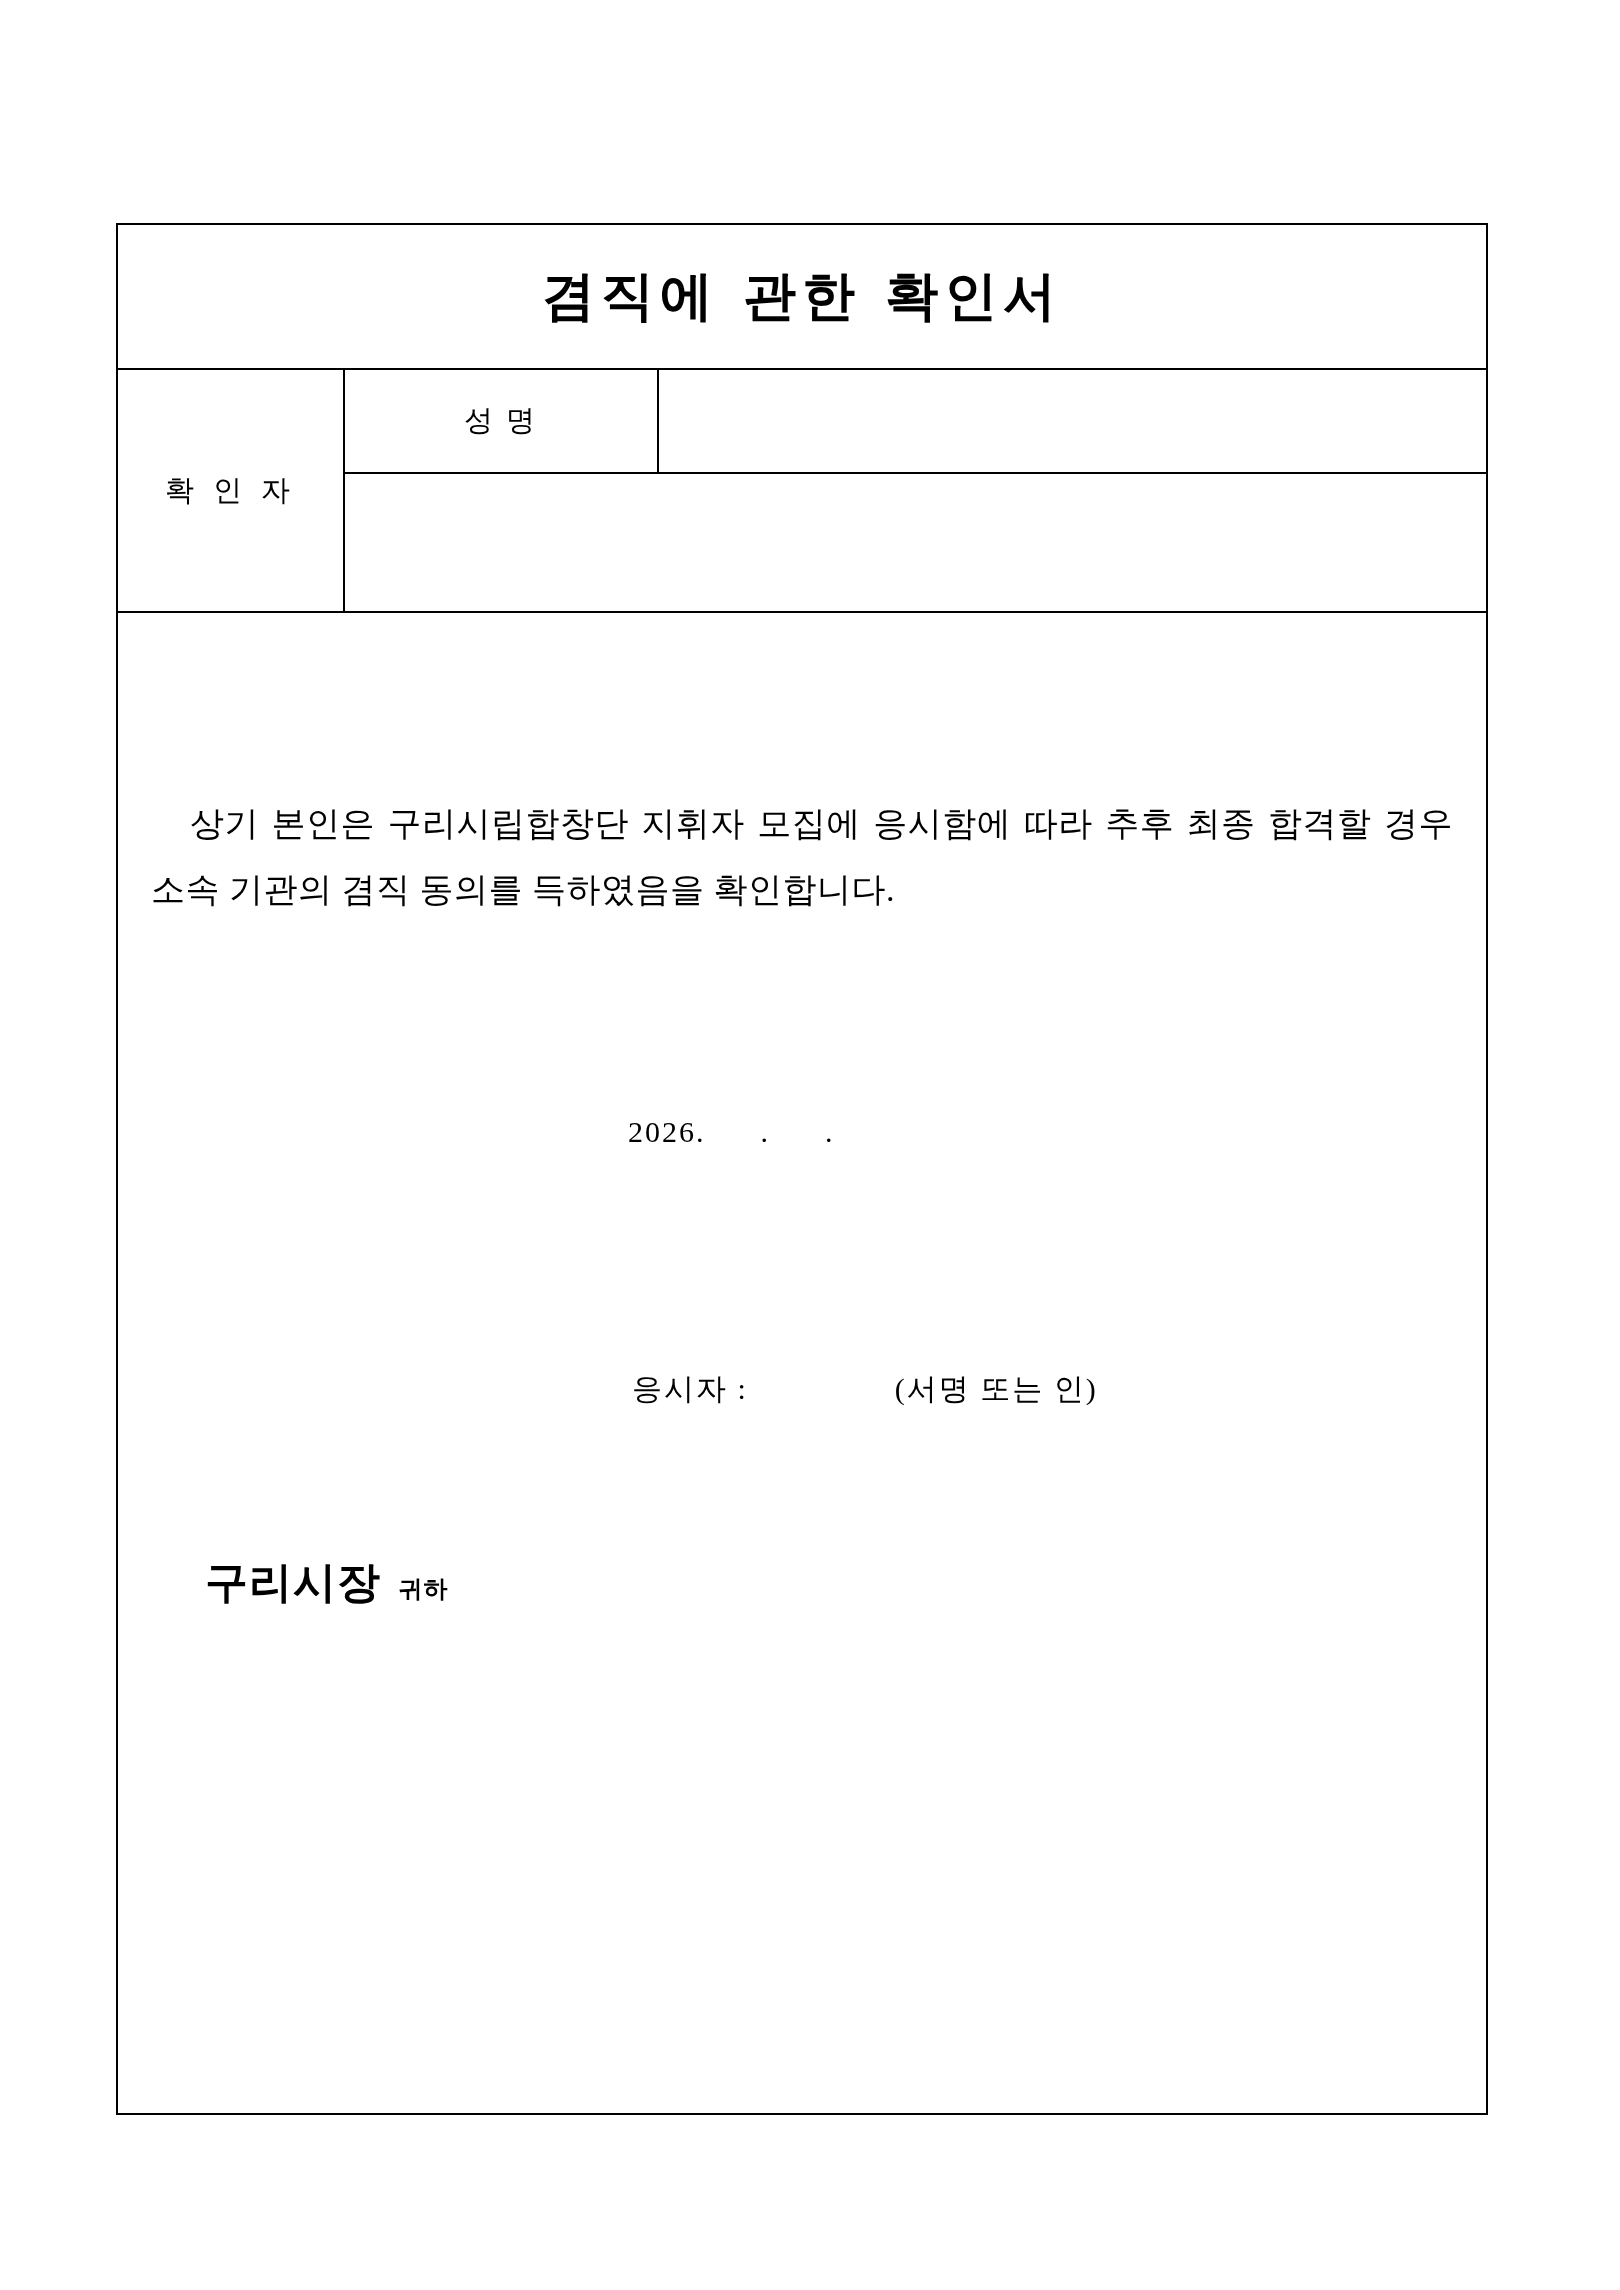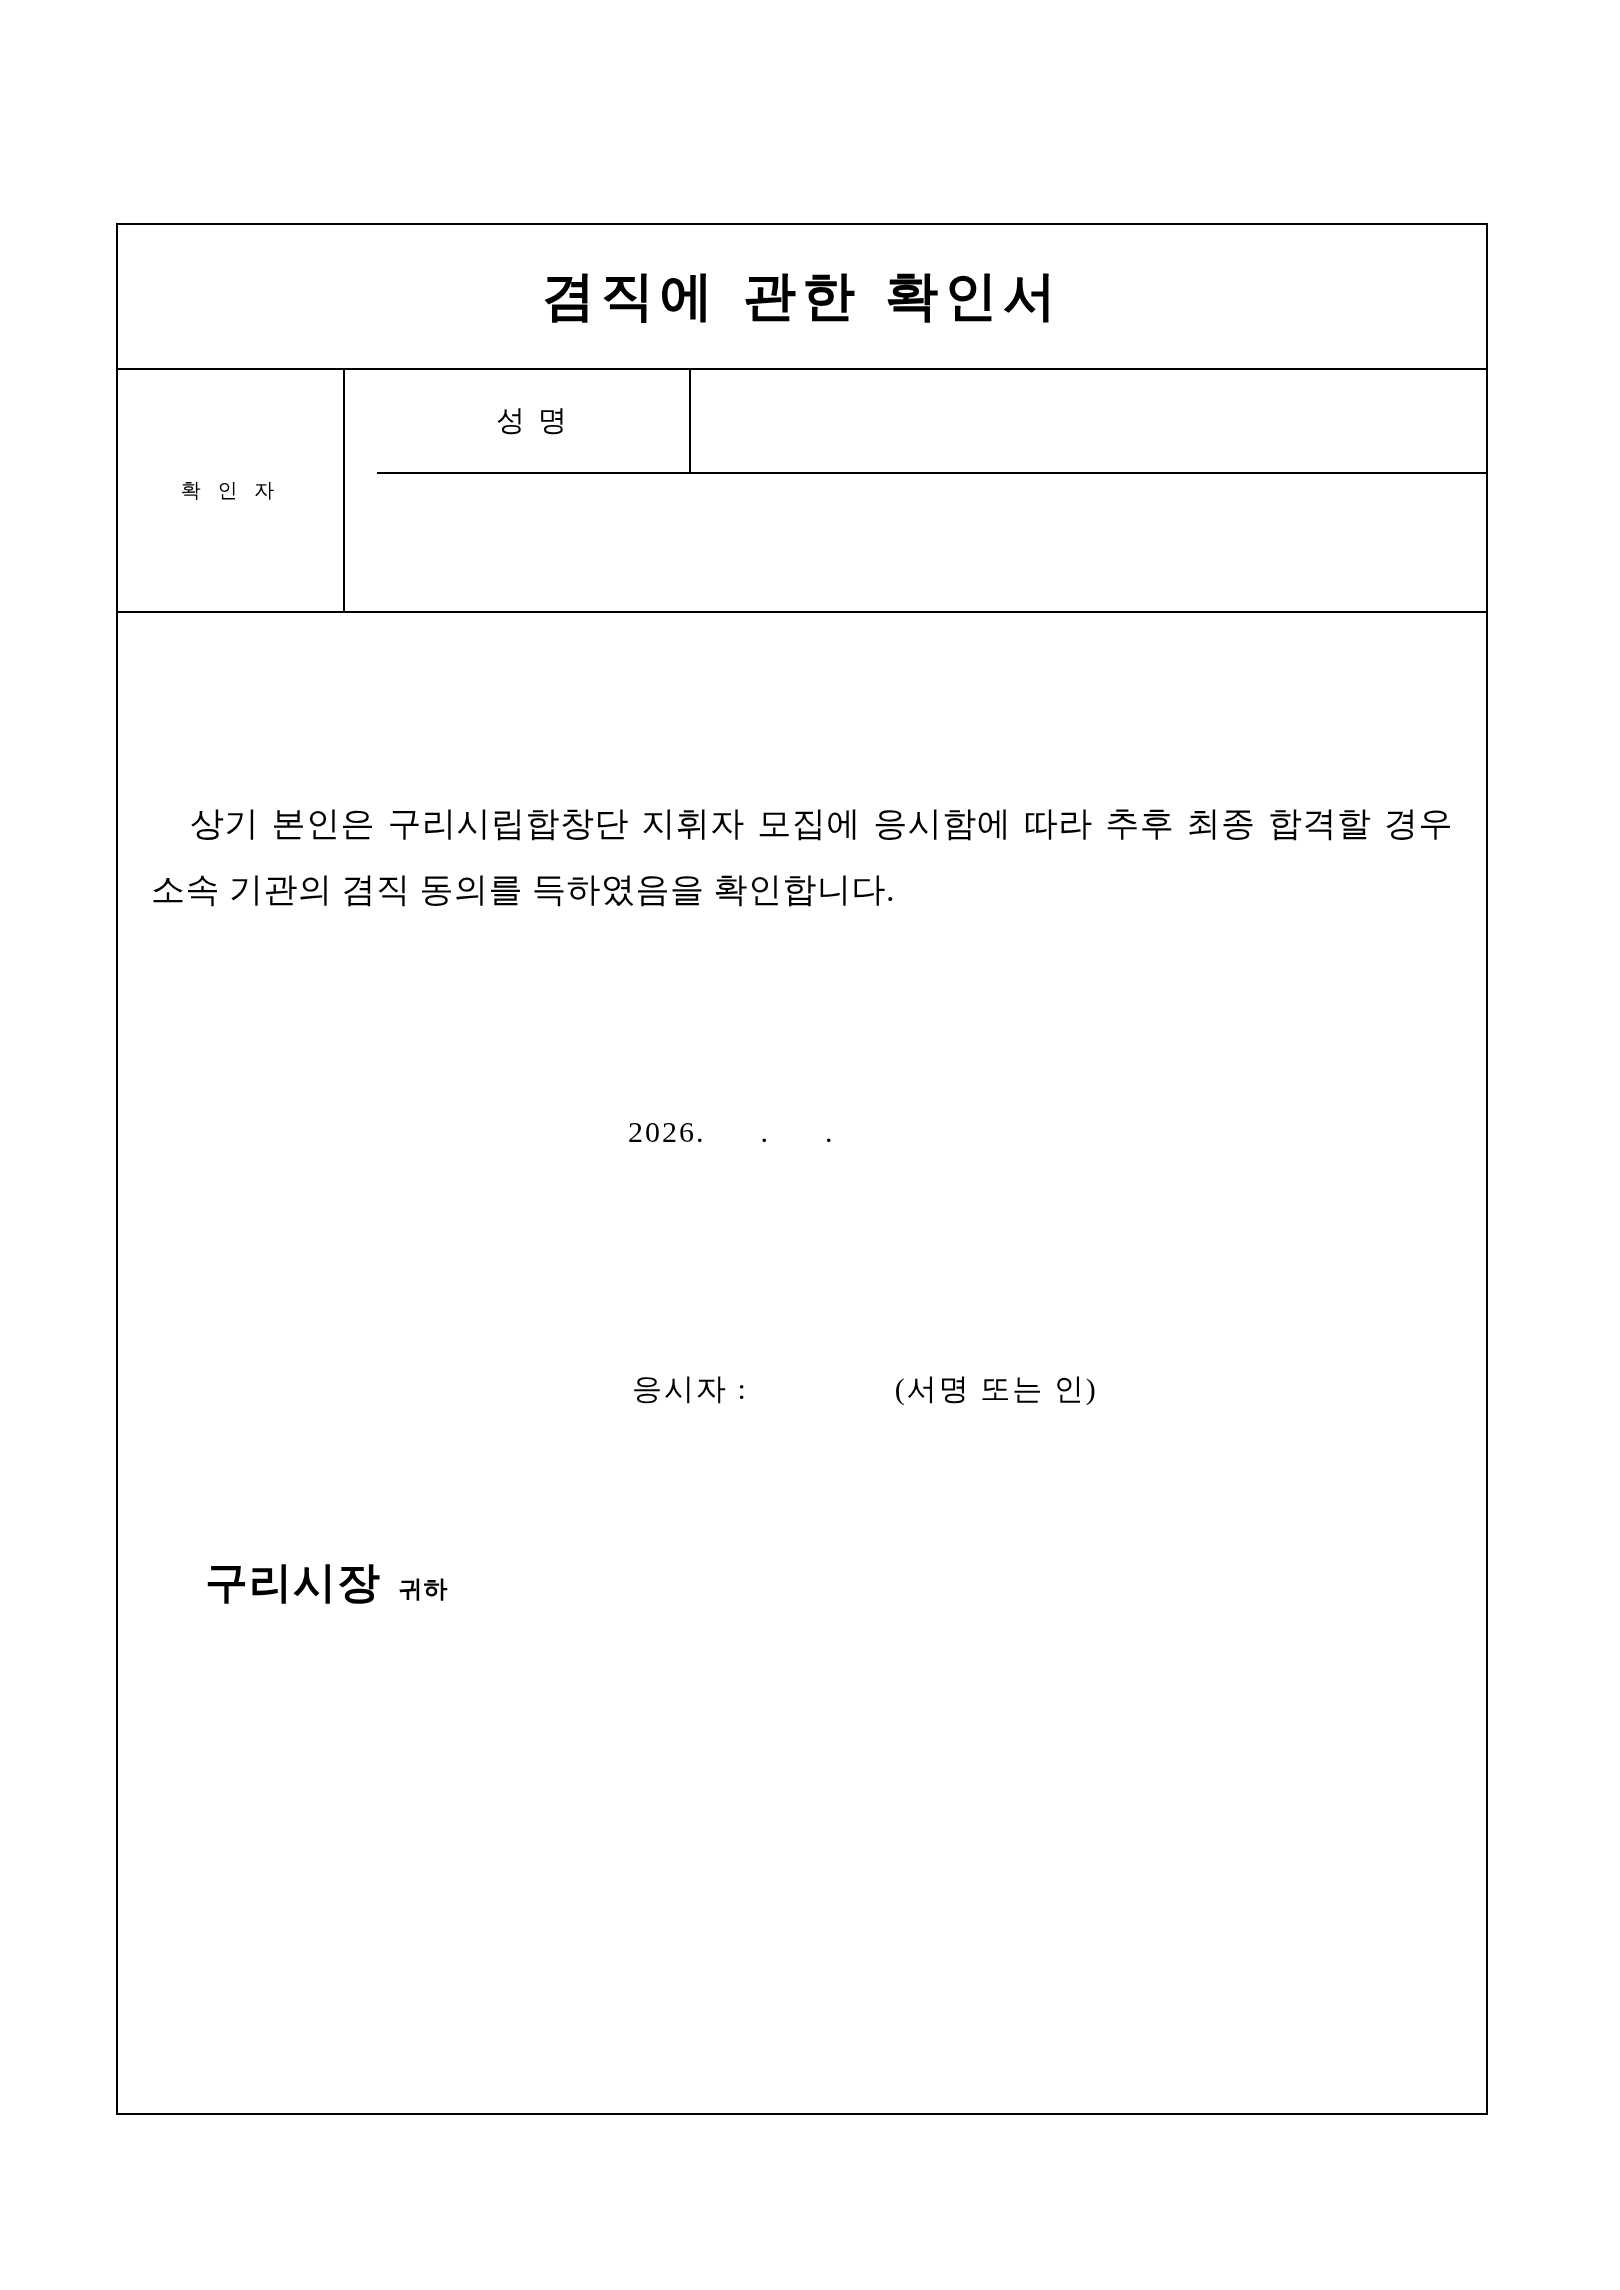--- a/index.html
+++ b/index.html
@@ -66,36 +66,35 @@
     border-bottom: 2px solid #000000;
     display: flex;
   }
   .info-label-cell {
     width: 227px;
     border-right: 2px solid #000000;
     box-sizing: border-box;
     display: flex;
     align-items: center;
     justify-content: center;
-    font-size: 20px;
+    font-size: 29px;
     letter-spacing: 5.9px;
   }
   .info-rows {
     flex: 1;
     display: flex;
     flex-direction: column;
   }
   .info-row {
     display: flex;
     flex: 1;
   }
   .info-row.first {
     border-bottom: 2px solid #000000;
     max-height: 102px;
-    margin-left: 32px;
   }
   .info-row-key {
     width: 314px;
     border-right: 2px solid #000000;
     box-sizing: border-box;
     display: flex;
     flex-direction: column;
     align-items: center;
     justify-content: center;
     font-size: 29px;

